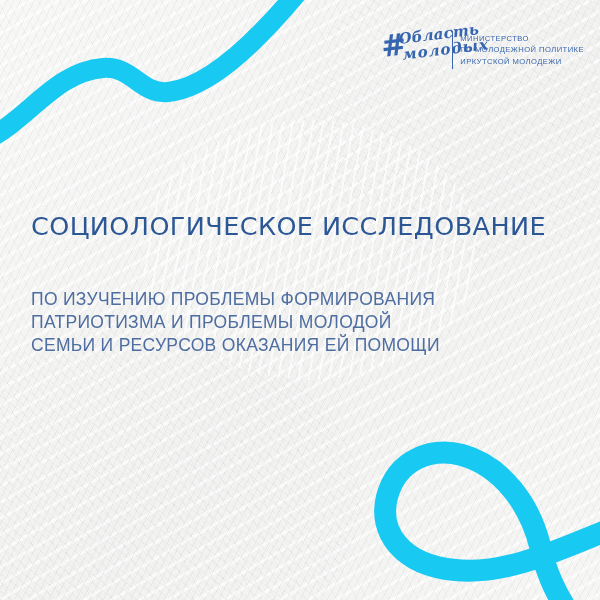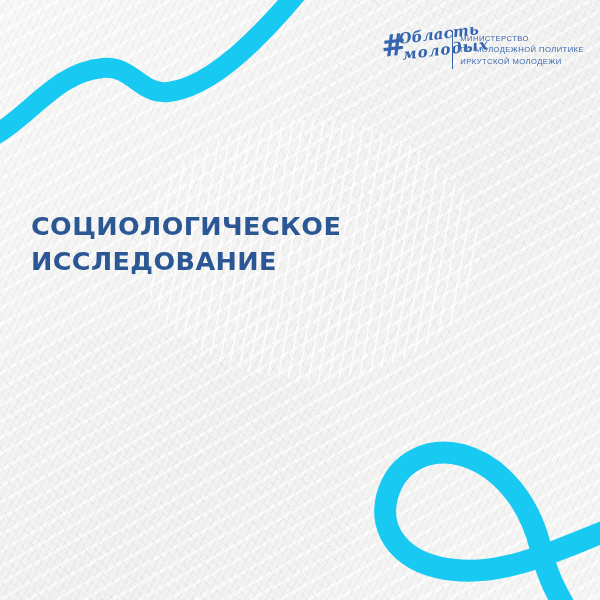--- a/index.html
+++ b/index.html
@@ -118,21 +118,21 @@
 
   .title {
     position: absolute;
     left: 31px;
     top: 209px;
     margin: 0;
     width: 565px;
     color: #2c5795;
     font-family: "DejaVu Sans", sans-serif;
     font-size: 25.5px;
-    font-weight: bold;
+    font-weight: normal;
     line-height: 35px;
     letter-spacing: 0.4px;
   }
   .title span { display: block; }
 
   .subtitle {
     position: absolute;
     left: 31px;
     top: 288px;
     margin: 0;
@@ -170,14 +170,19 @@
       <div>МИНИСТЕРСТВО</div>
       <div>ПО МОЛОДЕЖНОЙ ПОЛИТИКЕ</div>
       <div>ИРКУТСКОЙ МОЛОДЕЖИ</div>
     </div>
   </header>
 
   <h1 class="title">
     <span>СОЦИОЛОГИЧЕСКОЕ ИССЛЕДОВАНИЕ</span>
   </h1>
 
+  <p class="subtitle">
+    <span>ПО ИЗУЧЕНИЮ ПРОБЛЕМЫ ФОРМИРОВАНИЯ</span>
+    <span>ПАТРИОТИЗМА И ПРОБЛЕМЫ МОЛОДОЙ</span>
+    <span>СЕМЬИ И РЕСУРСОВ ОКАЗАНИЯ ЕЙ ПОМОЩИ</span>
+  </p>
 
 </div>
 
 </body></html>

